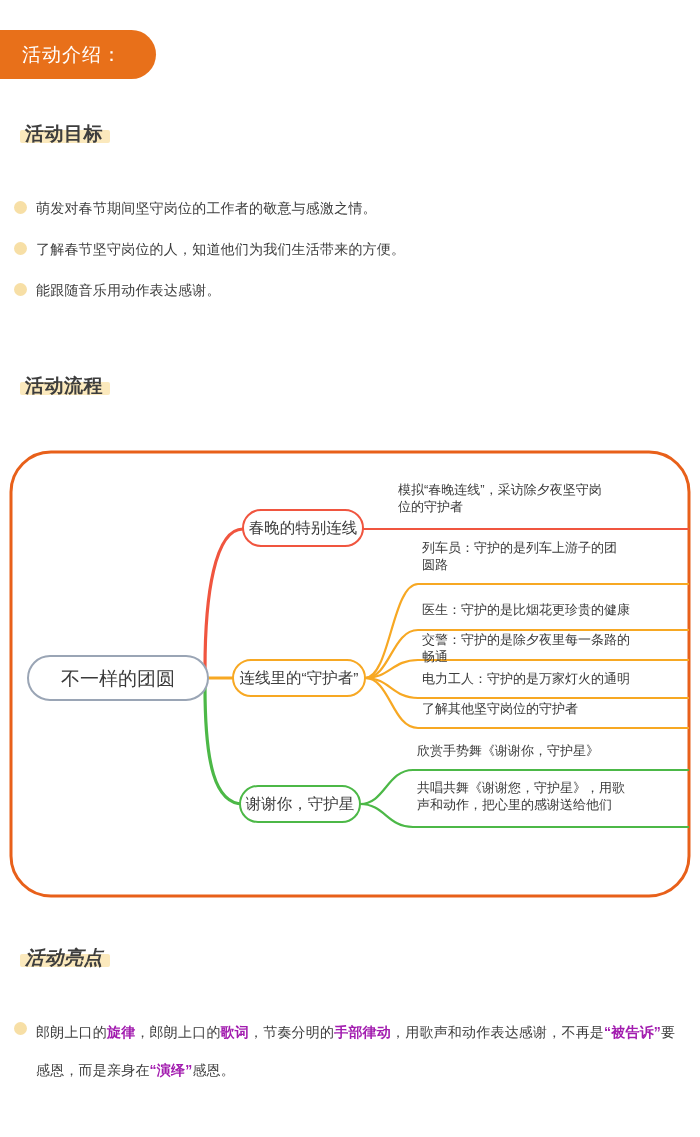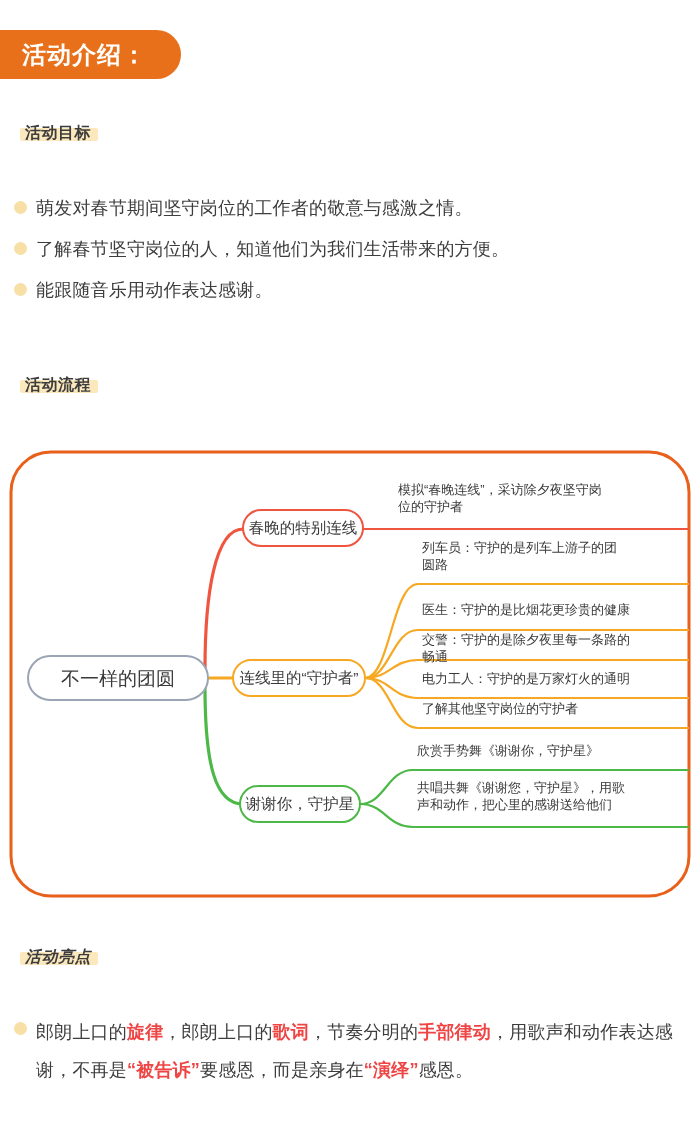--- a/index.html
+++ b/index.html
@@ -24,22 +24,22 @@
     height: 49px;
     padding: 0 34px 0 22px;
     background: #e8701a;
     border-radius: 0 26px 26px 0;
     display: flex;
     align-items: center;
     box-sizing: border-box;
   }
   .title-pill .title-text {
     color: #ffffff;
-    font-size: 24px;
-    font-weight: bold;
+    font-size: 19px;
+    font-weight: normal;
     letter-spacing: 1px;
     line-height: 1;
   }
 
   
   .section-heading {
     position: absolute;
     display: inline-block;
     padding: 0 7px 0 5px;
   }
@@ -49,21 +49,21 @@
     right: 0;
     bottom: 1px;
     height: 13px;
     background: #fbe9bd;
     border-radius: 2px;
     z-index: 0;
   }
   .section-heading .sh-text {
     position: relative;
     z-index: 1;
-    font-size: 16px;
+    font-size: 19px;
     font-weight: bold;
     color: #3d3d3d;
     line-height: 1.05;
     letter-spacing: 0.5px;
   }
 
   #heading-goals { left: 20px; top: 124px; }
   #heading-flow  { left: 20px; top: 376px; }
   #heading-highlights { left: 20px; top: 948px; font-style: italic; }
 
@@ -84,27 +84,27 @@
   .bullet-dot {
     width: 13px;
     height: 13px;
     border-radius: 50%;
     background: #f7dfa6;
     flex: 0 0 13px;
     margin-top: 9px;
     margin-right: 9px;
   }
   .bullet-text {
-    font-size: 18px;
+    font-size: 14px;
     line-height: 33px;
     color: #3d3d3d;
     letter-spacing: 0.2px;
   }
   #highlights-list .bullet-text { line-height: 38px; }
-  .hl { color: #ef4444; font-weight: bold; }
+  .hl { color: #a21caf; font-weight: bold; }
 
   
   #mindmap {
     position: absolute;
     left: 0;
     top: 444px;
     width: 700px;
     height: 460px;
   }
   #mindmap svg { display: block; }

